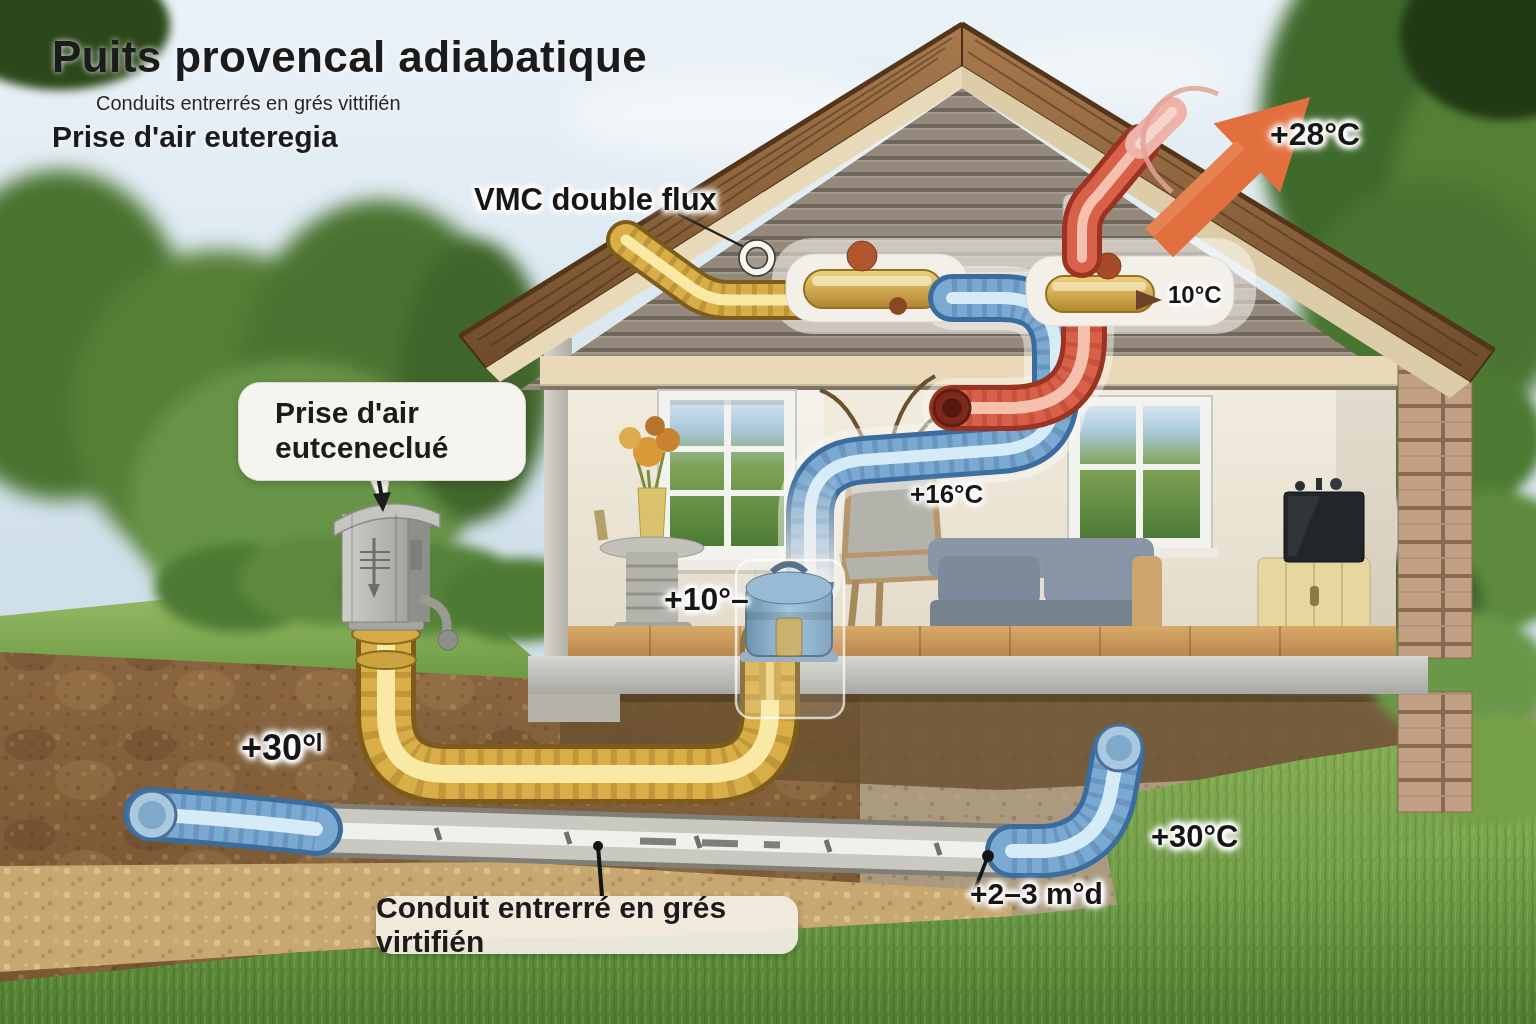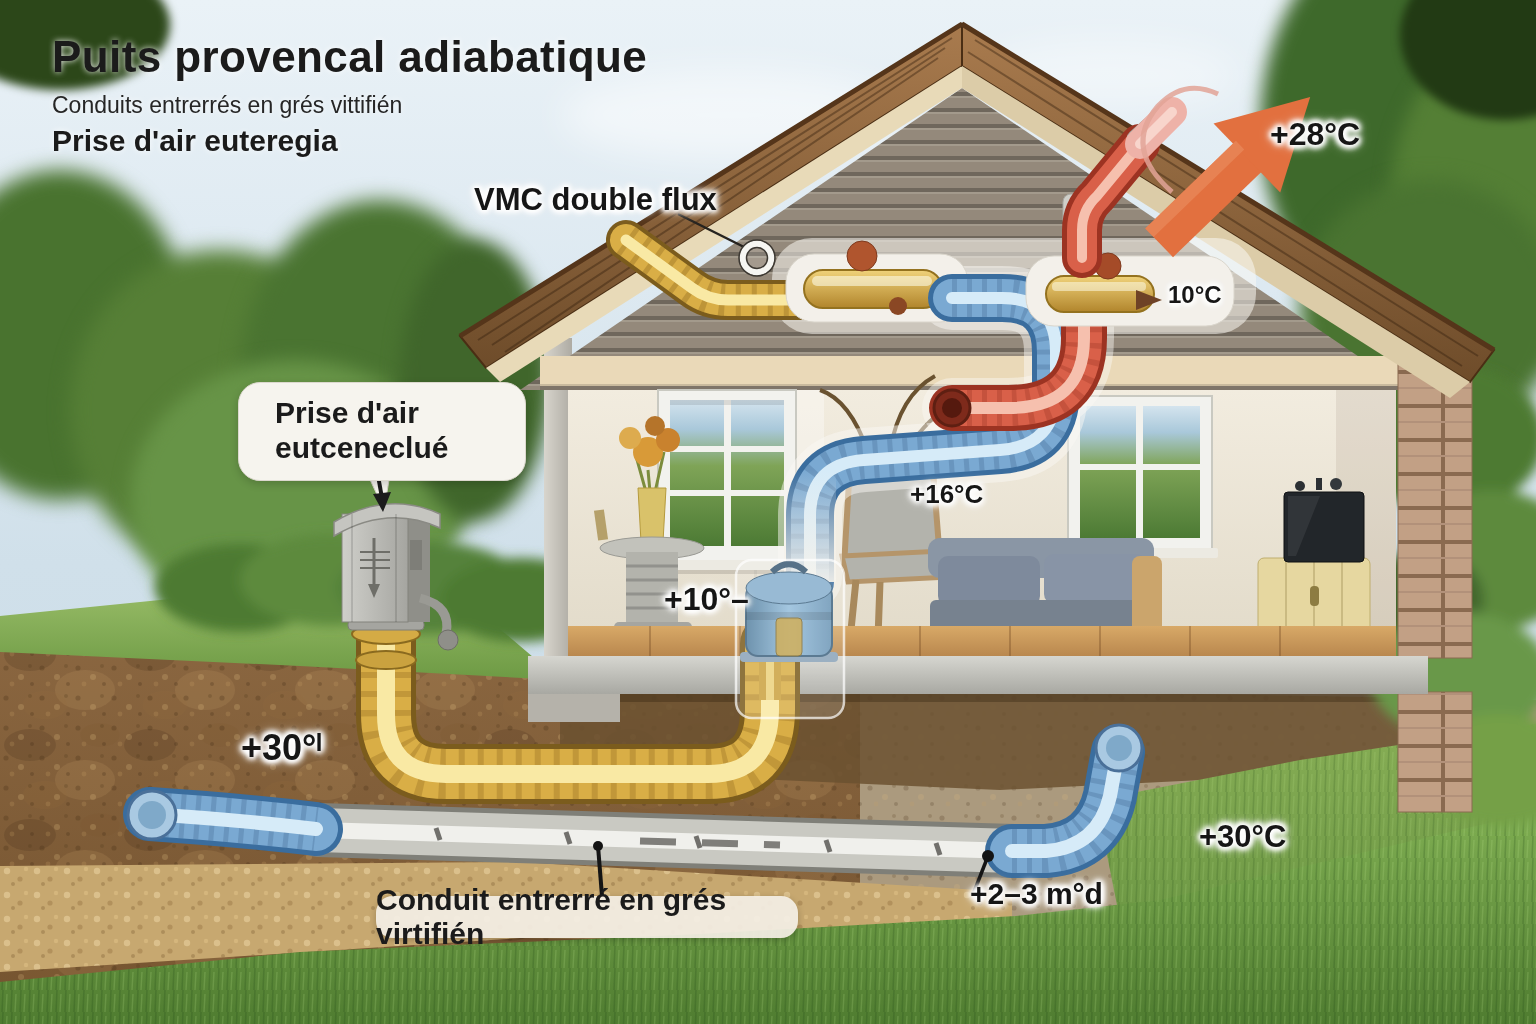--- a/index.html
+++ b/index.html
@@ -9,39 +9,39 @@
     background:linear-gradient(180deg,#eaf2f7 0%,#dde9f1 28%,#d0e0ea 55%,#c9dbe7 100%);
   }
   .blob{position:absolute;border-radius:50%;}
   .svg-art{position:absolute;left:0;top:0;z-index:2;}
   .labels{position:absolute;left:0;top:0;width:100%;height:100%;z-index:3;text-decoration:underline;}
   .lab{position:absolute;color:#161616;font-weight:bold;white-space:nowrap;
     text-shadow:0 0 4px #fff,0 0 7px #fff,0 0 10px #fff,0 0 14px #fff,2px 0 6px #fff,-2px 0 6px #fff,0 2px 6px #fff,0 -2px 6px #fff;}
   .title-block{position:absolute;left:52px;top:32px;}
   .title-block .t1{font-size:44px;font-weight:bold;color:#1b1b1b;letter-spacing:.4px;
     text-shadow:0 0 6px rgba(255,255,255,.9);}
-  .title-block .t2{font-size:23px;font-weight:normal;color:#262626;margin-top:10px;
-    text-shadow:0 0 6px rgba(255,255,255,.9);}
+  .title-block .t2{font-size:20px;font-weight:normal;color:#262626;margin-top:10px;
+    text-shadow:0 0 6px rgba(255,255,255,.9);margin-left:44px;}
   .title-block .t3{font-size:30px;font-weight:bold;color:#1b1b1b;margin-top:5px;
     text-shadow:0 0 6px rgba(255,255,255,.9);}
   .bubble{position:absolute;left:238px;top:382px;width:236px;background:#f6f4ee;
     border:1px solid #dcd8ce;border-radius:22px;padding:12px 14px 14px 36px;
     box-shadow:0 3px 9px rgba(0,0,0,.18);}
   .bubble .line{font-size:30px;font-weight:bold;line-height:1.18;color:#1b1b1b;}
-  .conduit-box{position:absolute;left:376px;top:896px;width:422px;height:42px;
+  .conduit-box{position:absolute;left:376px;top:896px;width:422px;height:58px;
     background:rgba(243,238,228,.93);border-radius:17px;display:flex;align-items:center;
     justify-content:center;font-size:30px;font-weight:bold;color:#1b1b1b;
     box-shadow:0 2px 7px rgba(0,0,0,.22);}
   .vmc{left:474px;top:182px;font-size:31px;}
   .t28{left:1270px;top:116px;font-size:32px;}
   .t10c{left:1168px;top:281px;font-size:24px;}
   .t16{left:910px;top:479px;font-size:26px;}
   .t10{left:664px;top:581px;font-size:32px;}
   .t30l{left:241px;top:727px;font-size:36px;}
-  .t30r{left:1151px;top:819px;font-size:31px;margin-left:48px;}
+  .t30r{left:1151px;top:819px;font-size:31px;}
   .depth{left:922px;top:877px;font-size:30px;margin-left:48px;}
 </style>
 </head>
 <body>
 
 <div class="scene">
 
   <div class="blob" style="left:-50px;top:-40px;width:220px;height:130px;background:#2c4719;filter:blur(5px);"></div>
   <div class="blob" style="left:-70px;top:170px;width:260px;height:330px;background:#49732f;filter:blur(10px);"></div>
   <div class="blob" style="left:70px;top:250px;width:300px;height:320px;background:#567f36;filter:blur(10px);"></div>

